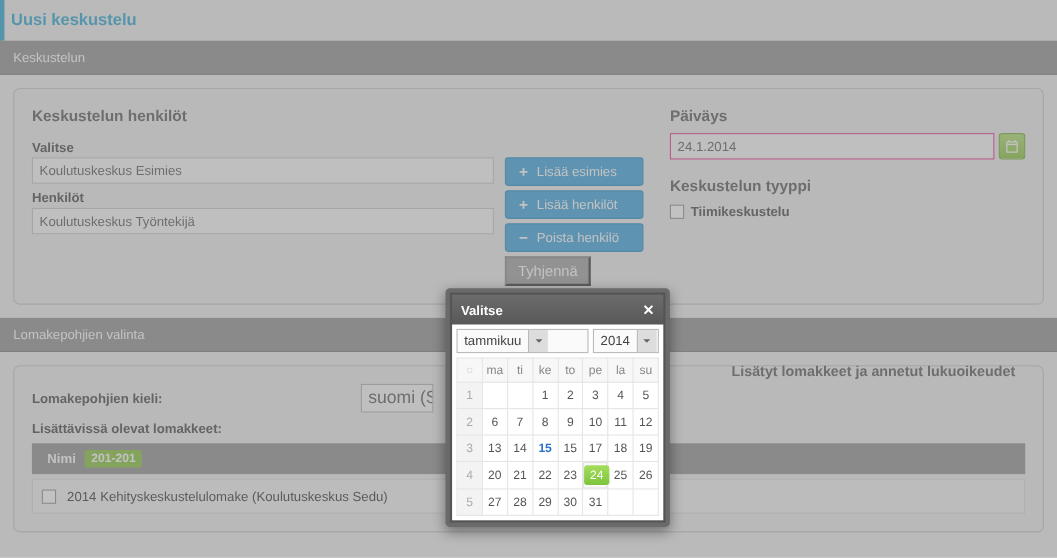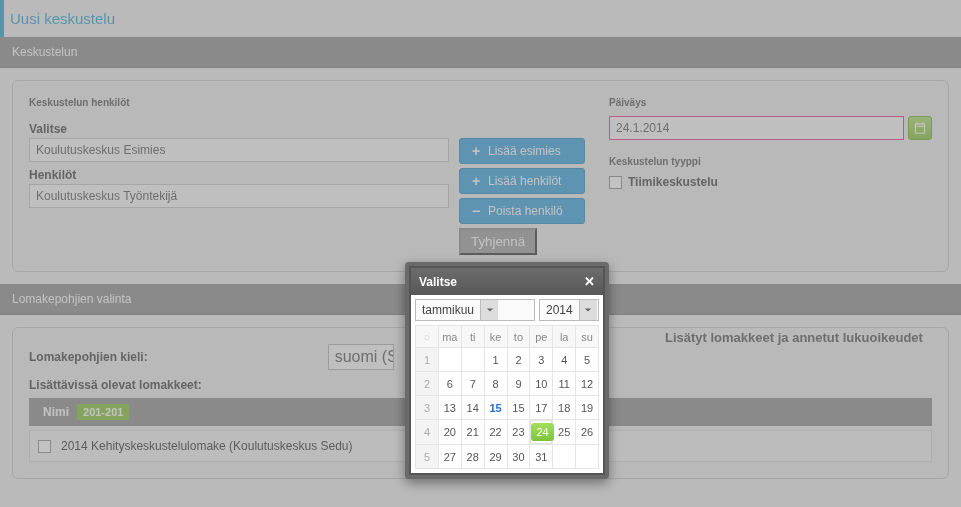--- a/index.html
+++ b/index.html
@@ -1,29 +1,29 @@
 <!DOCTYPE html>
 <html><head>
 <meta charset="utf-8">
 <style>
 * { box-sizing: border-box; margin: 0; padding: 0; font-family: Arial, Helvetica, sans-serif; }
 body { background: #f0f0f0; font-size: 12px; color: #444; width: 961px; height: 507px; overflow: hidden; position: relative; }
 
 .page-title-bar { padding: 10px 0 10px 6px; border-left: 4px solid #3aaed8; }
-.page-title { color: #3aaed8; font-weight: normal; font-size: 15px; margin-top: 15px; }
+.page-title { color: #3aaed8; font-weight: bold; font-size: 15px; margin-top: 15px; }
 
 .panel-hdr { background: #9a9a9a; color: #fff; font-size: 12px; padding: 8px 12px; border-bottom: 1px solid #888; }
 
 .section-wrap { background: #eee; border: 1px solid #ccc; border-radius: 6px; margin: 12px; padding: 16px; position: relative; }
 
 .top-cols { display: flex; gap: 20px; }
 .col-left { flex: 0 0 560px; }
 .col-right { flex: 1; }
 
-.subsection-title { color: #666; font-weight: bold; font-size: 10px; margin-bottom: 8px; }
+.subsection-title { color: #666; font-weight: bold; font-size: 14px; margin-bottom: 8px; }
 .field-label { color: #555; font-weight: bold; font-size: 12px; margin: 6px 0 2px 0; display:block; }
 
 .text-input { width: 420px; background: #fafafa; border: 1px solid #ccc; padding: 4px 6px; font-size: 12px; color: #666; }
 
 .btn-col { display:flex; flex-direction: column; gap: 4px; margin-top: 22px; }
 .btn { display: inline-flex; align-items: center; gap: 6px; background: #4aa9e0; color: #fff; border: 1px solid #3a98cf; border-radius: 3px; padding: 4px 10px; font-size: 12px; cursor: pointer; width: 126px; }
 .btn .icon { font-weight: bold; font-size: 14px; width: 12px; text-align: center; }
 .btn-grey { background: #a8a8a8; border-color: #999; color:#fff; width: auto; padding: 4px 10px; }
 .btn-grey-sm { display:inline-block; }
 

